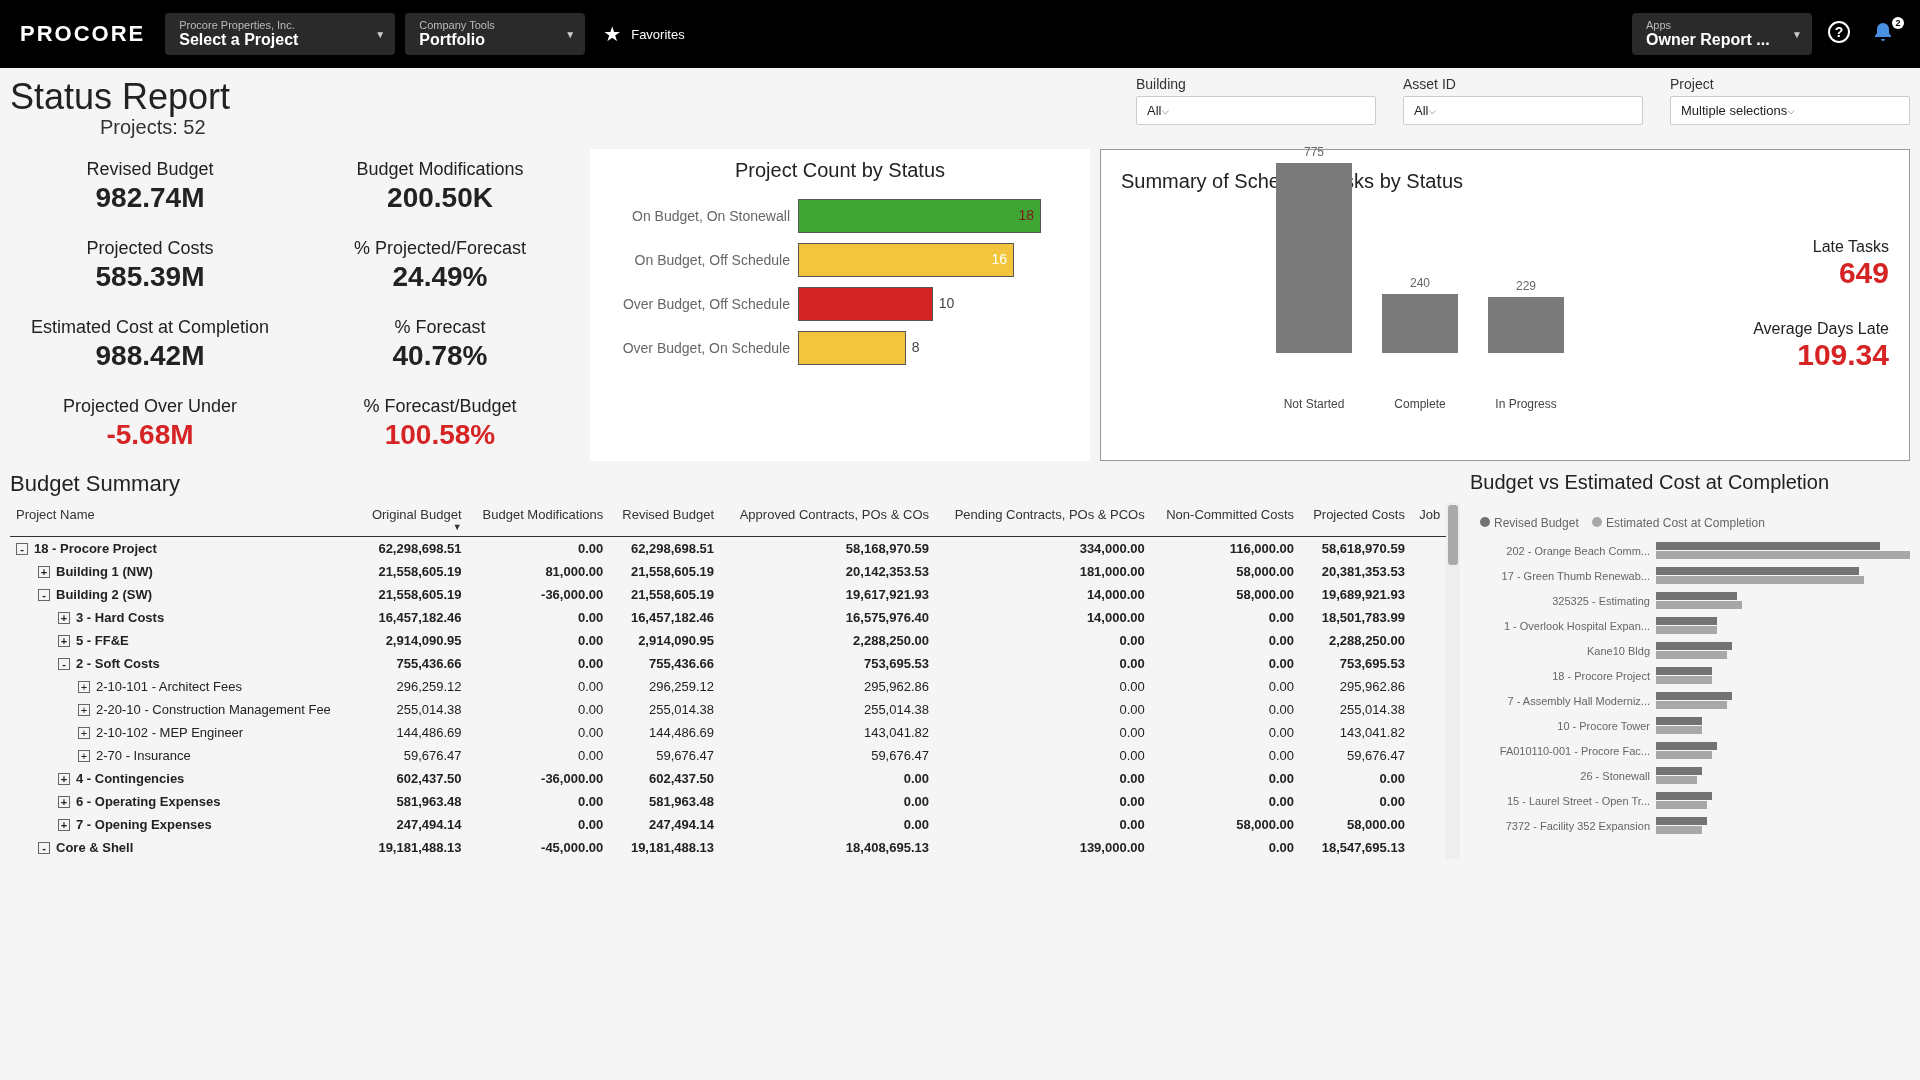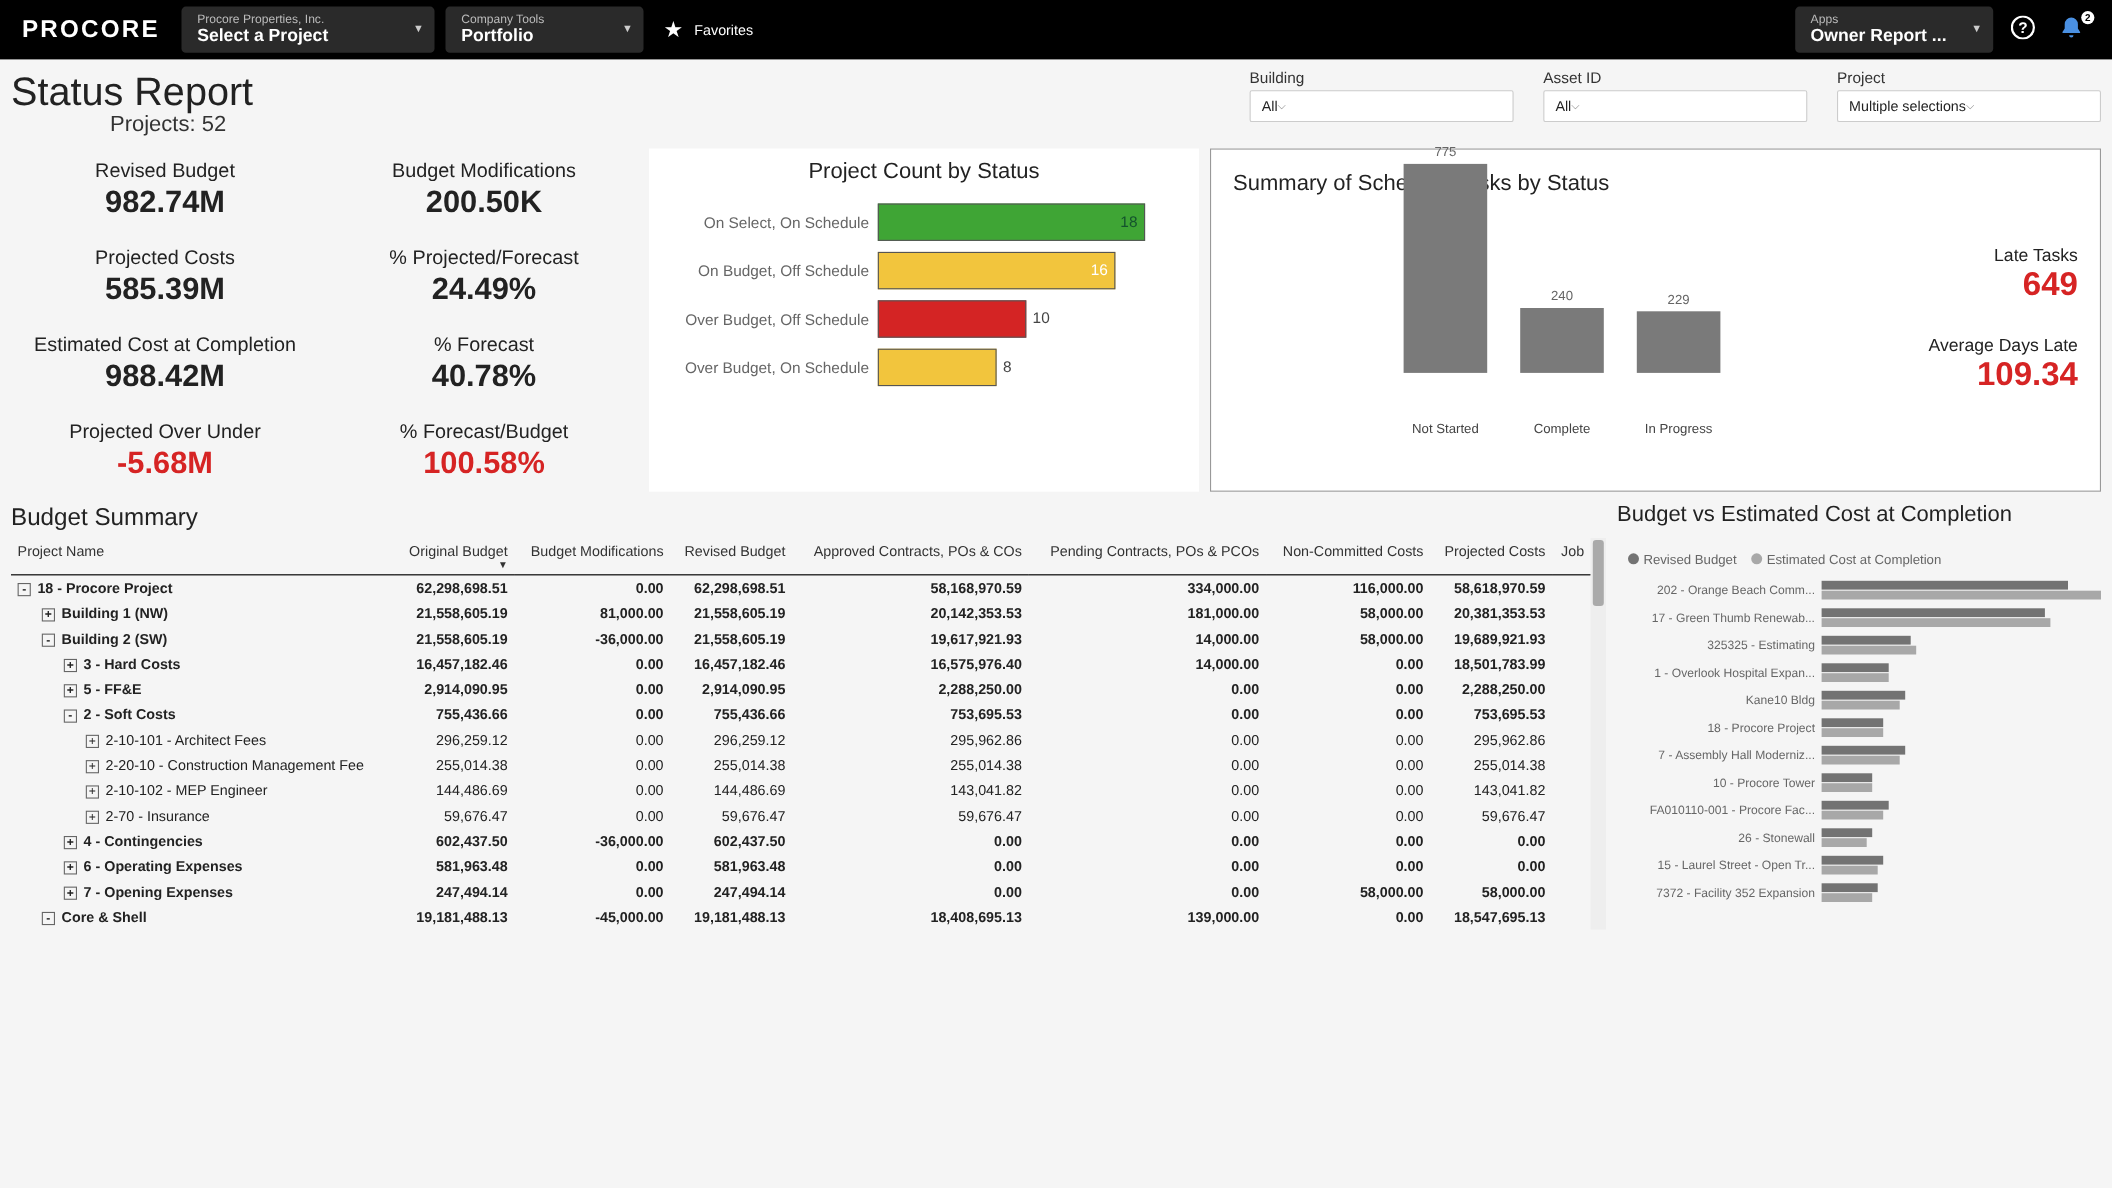--- a/index.html
+++ b/index.html
@@ -1,17 +1,17 @@
 <!DOCTYPE html>
 <html><head>
 <meta charset="utf-8">
 <style>
 * { box-sizing: border-box; margin: 0; padding: 0; }
 body { font-family: -apple-system, "Segoe UI", Arial, sans-serif; background: #f5f5f5; color: #222; font-size: 13px; width: 1920px; }
-.topbar { background: #000; color: #fff; display: flex; align-items: center; height: 54px; padding: 0 20px; gap: 10px; }
+.topbar { background: #000; color: #fff; display: flex; align-items: center; height: 68px; padding: 0 20px; gap: 10px; }
 .logo { font-weight: 900; letter-spacing: 2px; font-size: 22px; padding-right: 10px; }
 .dd { background: #2a2a2a; border-radius: 4px; padding: 6px 14px; min-width: 230px; position: relative; }
 .dd-small-lbl { font-size: 11px; color: #bbb; }
 .dd-main { font-size: 16px; font-weight: 600; }
 .dd-car { position: absolute; right: 10px; top: 50%; transform: translateY(-50%); color: #ccc; font-size: 10px; }
 .fav { display: flex; align-items: center; gap: 10px; margin-left: 8px; color: #fff; }
 .fav-star { font-size: 20px; }
 .spacer { flex: 1; }
 .icon-btn { color: #fff; font-size: 18px; padding: 0 6px; cursor: pointer; position: relative; }
 .badge { position: absolute; top: -4px; right: -4px; background: #fff; color: #000; border-radius: 50%; font-size: 9px; width: 12px; height: 12px; line-height: 12px; text-align: center; font-weight: bold; }
@@ -183,24 +183,24 @@
       <div>
         <div class="kpi-lbl">% Forecast/Budget</div>
         <div class="kpi-val kpi-neg">100.58%</div>
       </div>
     </div>
 
   <div class="panel chart-status">
     <div class="panel-title">Project Count by Status</div>
     <div id="status-bars">
         <div class="bar-row">
-          <div class="bar-lbl">On Select, On Schedule</div>
+          <div class="bar-lbl">On Budget, On Stonewall</div>
           <div class="bar-track">
             <div class="bar-fill" style="width:86%;background:#3fa535"></div>
-            <div class="bar-val" style="left:calc(86% - 22px);color:#14532d">18</div>
+            <div class="bar-val" style="left:calc(86% - 22px);color:#7f1d1d">18</div>
           </div>
         </div>
         <div class="bar-row">
           <div class="bar-lbl">On Budget, Off Schedule</div>
           <div class="bar-track">
             <div class="bar-fill" style="width:76.44444444444444%;background:#f2c53d"></div>
             <div class="bar-val" style="left:calc(76.44444444444444% - 22px);color:#fff">16</div>
           </div>
         </div>
         <div class="bar-row">

